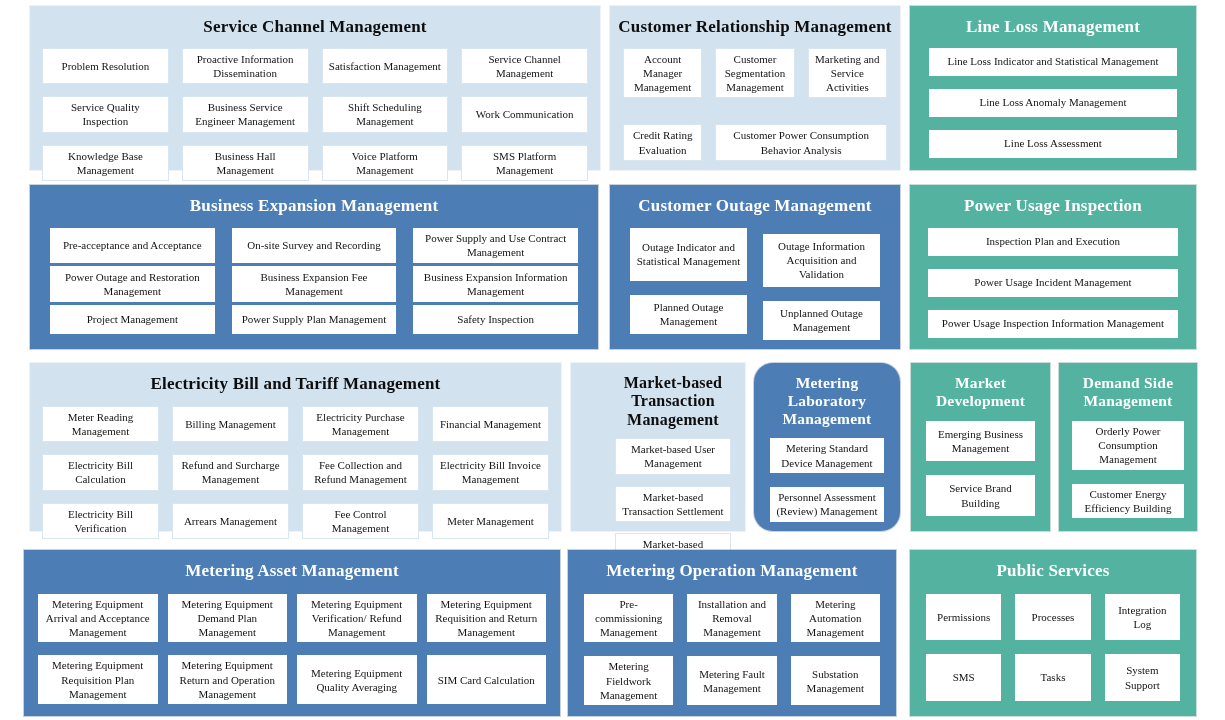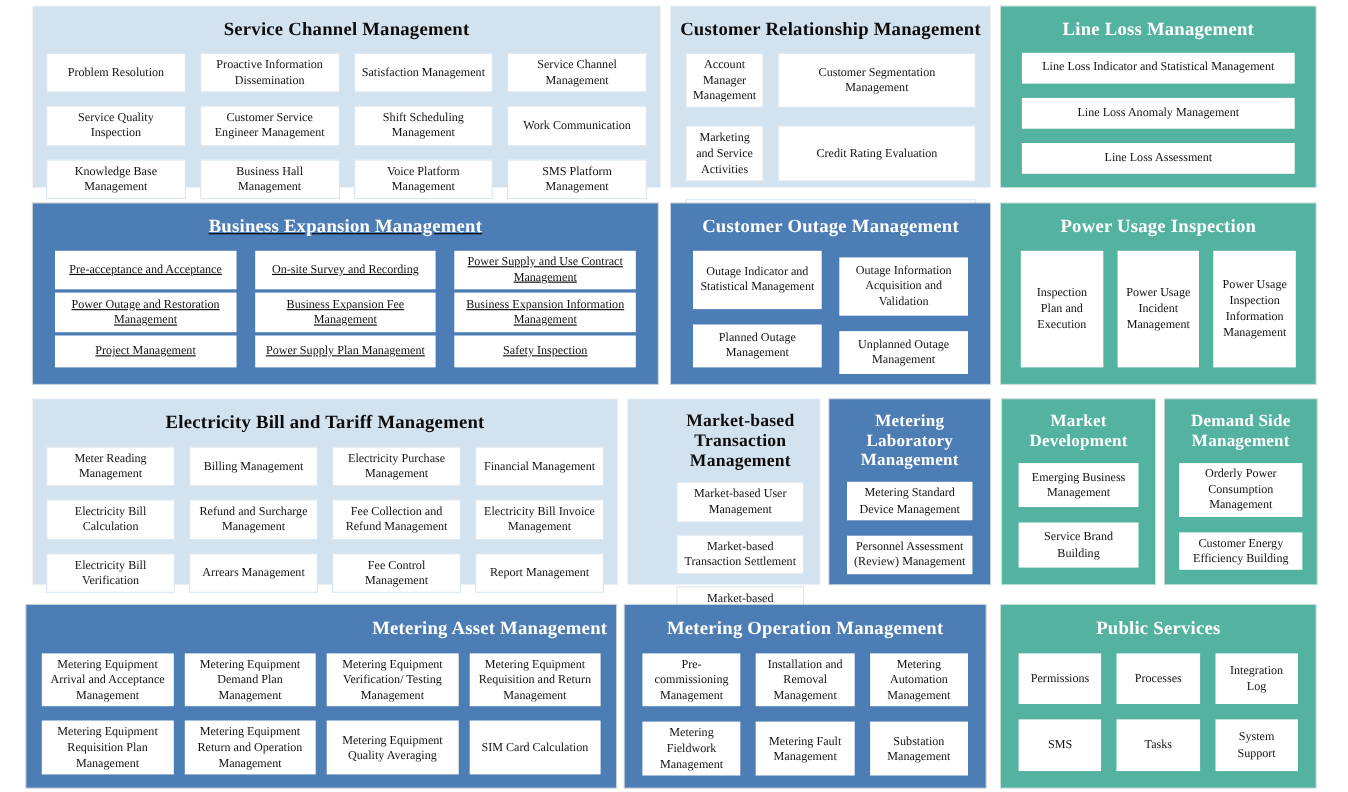--- a/index.html
+++ b/index.html
@@ -37,48 +37,48 @@
 
 <main id="module-map">
     <section class="panel light" style="left: 30px; top: 6px; width: 570px; height: 164px;">
       <h2 class="panel-title" style="font-size: 17px;">Service Channel Management</h2>
       <div class="panel-grid" style="grid-template-columns: repeat(4, 1fr); gap: 12px 13px; padding: 8px 12px 14px;">
         <button class="module-btn">Problem Resolution</button>
         <button class="module-btn">Proactive Information Dissemination</button>
         <button class="module-btn">Satisfaction Management</button>
         <button class="module-btn">Service Channel Management</button>
         <button class="module-btn">Service Quality Inspection</button>
-        <button class="module-btn">Customer Service Engineer Management</button>
+        <button class="module-btn">Business Service Engineer Management</button>
         <button class="module-btn">Shift Scheduling Management</button>
         <button class="module-btn">Work Communication</button>
         <button class="module-btn">Knowledge Base Management</button>
         <button class="module-btn">Business Hall Management</button>
         <button class="module-btn">Voice Platform Management</button>
         <button class="module-btn">SMS Platform Management</button>
       </div>
     </section>
     <section class="panel light" style="left: 610px; top: 6px; width: 290px; height: 164px;">
       <h2 class="panel-title" style="font-size: 17px;">Customer Relationship Management</h2>
-      <div class="panel-grid" style="grid-template-columns: repeat(1, 1fr); gap: 16px 13px; padding: 8px 13px 14px;">
+      <div class="panel-grid" style="grid-template-columns: repeat(3, 1fr); gap: 26px 13px; padding: 8px 13px 14px;">
         <button class="module-btn">Account Manager Management</button>
         <button class="module-btn">Customer Segmentation Management</button>
         <button class="module-btn">Marketing and Service Activities</button>
         <button class="module-btn">Credit Rating Evaluation</button>
         <button class="module-btn" style="grid-column: span 2;">Customer Power Consumption Behavior Analysis</button>
       </div>
     </section>
     <section class="panel teal" style="left: 910px; top: 6px; width: 286px; height: 164px;">
       <h2 class="panel-title" style="font-size: 17px;">Line Loss Management</h2>
       <div class="panel-grid" style="grid-template-columns: repeat(1, 1fr); gap: 13px; padding: 8px 19px 15px;">
         <button class="module-btn">Line Loss Indicator and Statistical Management</button>
         <button class="module-btn">Line Loss Anomaly Management</button>
         <button class="module-btn">Line Loss Assessment</button>
       </div>
     </section>
-    <section class="panel blue" style="left: 30px; top: 185px; width: 568px; height: 164px; text-decoration: underline;">
+    <section class="panel blue" style="left: 30px; top: 185px; width: 568px; height: 164px;">
       <h2 class="panel-title" style="font-size: 17px;">Business Expansion Management</h2>
       <div class="panel-grid" style="grid-template-columns: repeat(3, 1fr); gap: 3px 17px; padding: 9px 20px 15px;">
         <button class="module-btn">Pre-acceptance and Acceptance</button>
         <button class="module-btn">On-site Survey and Recording</button>
         <button class="module-btn">Power Supply and Use Contract Management</button>
         <button class="module-btn">Power Outage and Restoration Management</button>
         <button class="module-btn">Business Expansion Fee Management</button>
         <button class="module-btn">Business Expansion Information Management</button>
         <button class="module-btn">Project Management</button>
         <button class="module-btn">Power Supply Plan Management</button>
@@ -89,52 +89,52 @@
       <h2 class="panel-title" style="font-size: 17px;">Customer Outage Management</h2>
       <div class="panel-grid" style="grid-template-columns: repeat(2, 1fr); gap: 14px 16px; padding: 9px 20px 15px;">
         <button class="module-btn">Outage Indicator and Statistical Management</button>
         <button class="module-btn" style="transform: translateY(6px);">Outage Information Acquisition and Validation</button>
         <button class="module-btn">Planned Outage Management</button>
         <button class="module-btn" style="transform: translateY(6px);">Unplanned Outage Management</button>
       </div>
     </section>
     <section class="panel teal" style="left: 910px; top: 185px; width: 286px; height: 164px;">
       <h2 class="panel-title" style="font-size: 17px;">Power Usage Inspection</h2>
-      <div class="panel-grid" style="grid-template-columns: repeat(3, 1fr); gap: 13px; padding: 9px 18px 15px;">
+      <div class="panel-grid" style="grid-template-columns: repeat(1, 1fr); gap: 13px; padding: 9px 18px 15px;">
         <button class="module-btn">Inspection Plan and Execution</button>
         <button class="module-btn">Power Usage Incident Management</button>
         <button class="module-btn">Power Usage Inspection Information Management</button>
       </div>
     </section>
     <section class="panel light" style="left: 30px; top: 363px; width: 531px; height: 168px;">
       <h2 class="panel-title" style="font-size: 17px;">Electricity Bill and Tariff Management</h2>
       <div class="panel-grid" style="grid-template-columns: repeat(4, 1fr); gap: 12px 13px; padding: 9px 12px 14px;">
         <button class="module-btn">Meter Reading Management</button>
         <button class="module-btn">Billing Management</button>
         <button class="module-btn">Electricity Purchase Management</button>
         <button class="module-btn">Financial Management</button>
         <button class="module-btn">Electricity Bill Calculation</button>
         <button class="module-btn">Refund and Surcharge Management</button>
         <button class="module-btn">Fee Collection and Refund Management</button>
         <button class="module-btn">Electricity Bill Invoice Management</button>
         <button class="module-btn">Electricity Bill Verification</button>
         <button class="module-btn">Arrears Management</button>
         <button class="module-btn">Fee Control Management</button>
-        <button class="module-btn">Report Management</button>
+        <button class="module-btn">Meter Management</button>
       </div>
     </section>
     <section class="panel light" style="left: 571px; top: 363px; width: 174px; height: 168px; padding-left: 30px;">
       <h2 class="panel-title" style="font-size: 16px;">Market-based Transaction Management</h2>
       <div class="panel-grid" style="grid-template-columns: repeat(1, 1fr); gap: 11px; padding: 6px 14px 14px;">
         <button class="module-btn">Market-based User Management</button>
         <button class="module-btn">Market-based Transaction Settlement</button>
         <button class="module-btn">Market-based Transaction Refund and Surcharge</button>
       </div>
     </section>
-    <section class="panel blue" style="left: 754px; top: 363px; width: 146px; height: 168px;">
+    <section class="panel blue" style="left: 754px; top: 363px; width: 146px; height: 168px; border-radius: 19px;">
       <h2 class="panel-title" style="font-size: 15.5px;">Metering Laboratory Management</h2>
       <div class="panel-grid" style="grid-template-columns: repeat(1, 1fr); gap: 14px; padding: 8px 16px 15px;">
         <button class="module-btn">Metering Standard Device Management</button>
         <button class="module-btn">Personnel Assessment (Review) Management</button>
       </div>
     </section>
     <section class="panel teal" style="left: 911px; top: 363px; width: 139px; height: 168px;">
       <h2 class="panel-title" style="font-size: 15.5px;">Market Development</h2>
       <div class="panel-grid" style="grid-template-columns: repeat(1, 1fr); gap: 14px; padding: 8px 15px 15px;">
         <button class="module-btn">Emerging Business Management</button>
@@ -142,25 +142,25 @@
       </div>
     </section>
     <section class="panel teal" style="left: 1059px; top: 363px; width: 138px; height: 168px;">
       <h2 class="panel-title" style="font-size: 15.5px;">Demand Side Management</h2>
       <div class="panel-grid" style="grid-template-columns: repeat(1, 1fr); gap: 14px; padding: 8px 13px 15px;">
         <button class="module-btn">Orderly Power Consumption Management</button>
         <button class="module-btn">Customer Energy Efficiency Building</button>
       </div>
     </section>
     <section class="panel blue" style="left: 24px; top: 550px; width: 536px; height: 166px;">
-      <h2 class="panel-title" style="font-size: 17px; text-align: right;">Metering Asset Management</h2>
+      <h2 class="panel-title" style="font-size: 17px;">Metering Asset Management</h2>
       <div class="panel-grid" style="grid-template-columns: repeat(4, 1fr); gap: 13px 10px; padding: 10px 14px 14px;">
         <button class="module-btn">Metering Equipment Arrival and Acceptance Management</button>
         <button class="module-btn">Metering Equipment Demand Plan Management</button>
-        <button class="module-btn">Metering Equipment Verification/ Testing Management</button>
+        <button class="module-btn">Metering Equipment Verification/ Refund Management</button>
         <button class="module-btn">Metering Equipment Requisition and Return Management</button>
         <button class="module-btn">Metering Equipment Requisition Plan Management</button>
         <button class="module-btn">Metering Equipment Return and Operation Management</button>
         <button class="module-btn">Metering Equipment Quality Averaging</button>
         <button class="module-btn">SIM Card Calculation</button>
       </div>
     </section>
     <section class="panel blue" style="left: 568px; top: 550px; width: 328px; height: 166px;">
       <h2 class="panel-title" style="font-size: 17px;">Metering Operation Management</h2>
       <div class="panel-grid" style="grid-template-columns: repeat(3, 1fr); gap: 14px; padding: 10px 16px 15px;">

